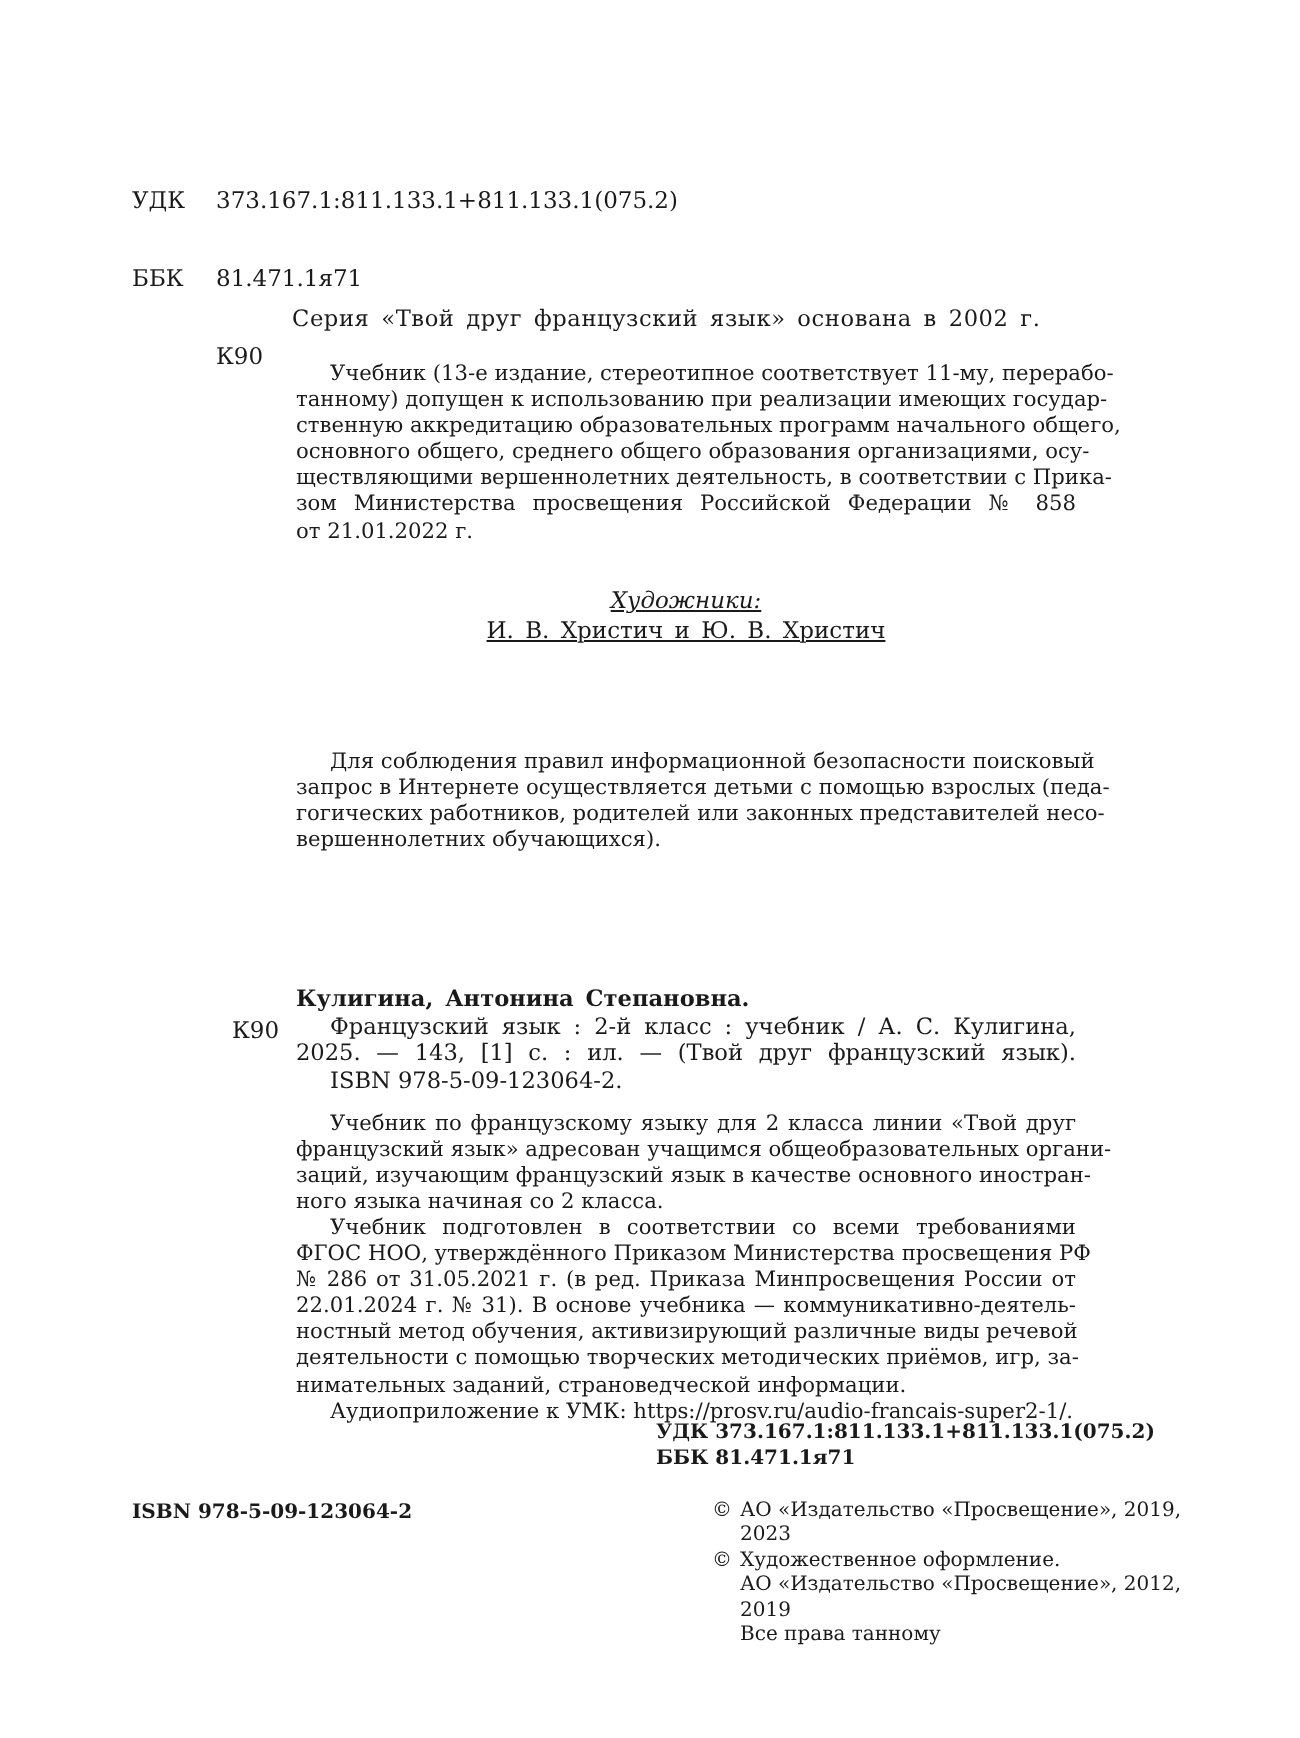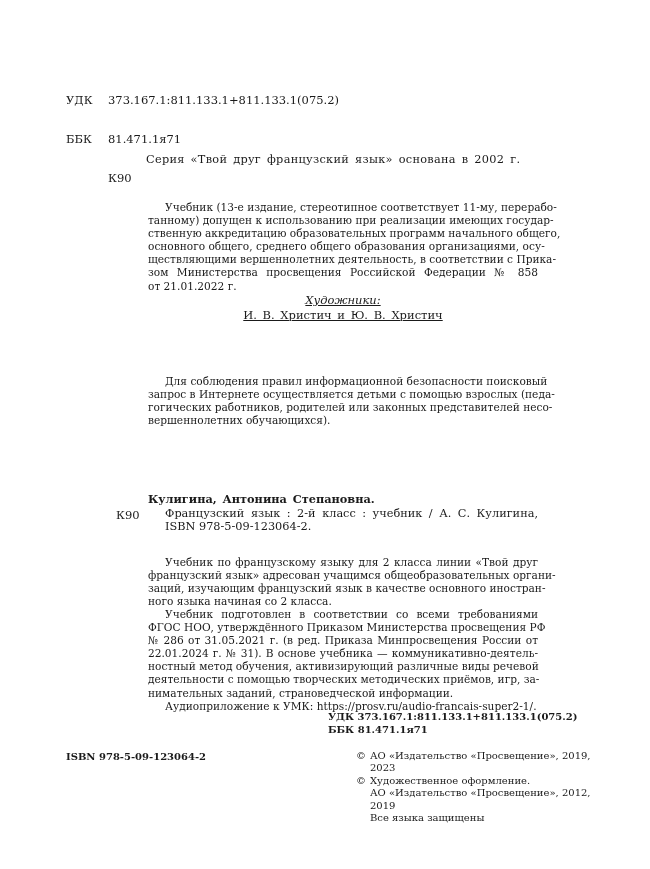--- a/index.html
+++ b/index.html
@@ -25,21 +25,21 @@
 <body>
 
 <div class="abs mono-head" style="left:66px; top:68px;">
   <div><span style="display:inline-block;width:42px;">УДК</span><span>373.167.1:811.133.1+811.133.1(075.2)</span></div>
   <div><span style="display:inline-block;width:42px;">ББК</span><span>81.471.1я71</span></div>
   <div><span style="display:inline-block;width:42px;"></span><span>К90</span></div>
 </div>
 
 <div class="abs" style="left:146px; top:153px; font-size:11.3px; letter-spacing:0.3px; word-spacing:2px;">Серия «Твой друг французский язык» основана в 2002 г.</div>
 
-<div class="abs p" style="left:148px; top:181px; width:390px;margin-top:20px;">
+<div class="abs p" style="left:148px; top:181px; width:390px;">
   <span class="line" style="padding-left:17px;">Учебник (13-е издание, стереотипное соответствует 11-му, перерабо-</span>
   <span class="line">танному) допущен к использованию при реализации имеющих государ-</span>
   <span class="line">ственную аккредитацию образовательных программ начального общего,</span>
   <span class="line">основного общего, среднего общего образования организациями, осу-</span>
   <span class="line">ществляющими вершеннолетних деятельность, в соответствии с Прика-</span>
   <span class="line">зом Министерства просвещения Российской Федерации № 858</span>
   <span class="line last">от 21.01.2022 г.</span>
 </div>
 
 <div class="abs center" style="left:148px; top:293px; width:390px; font-size:11.5px; line-height:14.5px;">
@@ -52,20 +52,21 @@
   <span class="line">запрос в Интернете осуществляется детьми с помощью взрослых (педа-</span>
   <span class="line">гогических работников, родителей или законных представителей несо-</span>
   <span class="line last">вершеннолетних обучающихся).</span>
 </div>
 
 <div class="abs" style="left:116px; top:508px; font-size:11.5px;">К90</div>
 
 <div class="abs" style="left:148px; top:493px; width:390px; font-size:11.3px; line-height:13.6px;">
   <div class="bold" style="word-spacing:2px;">Кулигина, Антонина Степановна.</div>
   <span class="line" style="padding-left:17px;">Французский язык : 2-й класс : учебник / А. С. Кулигина,</span>
+  <span class="line">2025. — 143, [1] с. : ил. — (Твой друг французский язык).</span>
   <div style="padding-left:17px;">ISBN 978-5-09-123064-2.</div>
 </div>
 
 <div class="abs p" style="left:148px; top:556px; width:390px;">
   <span class="line" style="padding-left:17px;">Учебник по французскому языку для 2 класса линии «Твой друг</span>
   <span class="line">французский язык» адресован учащимся общеобразовательных органи-</span>
   <span class="line">заций, изучающим французский язык в качестве основного иностран-</span>
   <span class="line last">ного языка начиная со 2 класса.</span>
 </div>
 
@@ -98,15 +99,15 @@
   <div class="row">
     <span class="sym">©</span>
     <span>Художественное оформление.</span>
   </div>
   <div class="row">
     <span class="sym"></span>
     <span>АО «Издательство «Просвещение», 2012, 2019</span>
   </div>
   <div class="row">
     <span class="sym"></span>
-    <span>Все языка защищены</span>
+    <span>Все права танному</span>
   </div>
 </div>
 
 </body></html>

